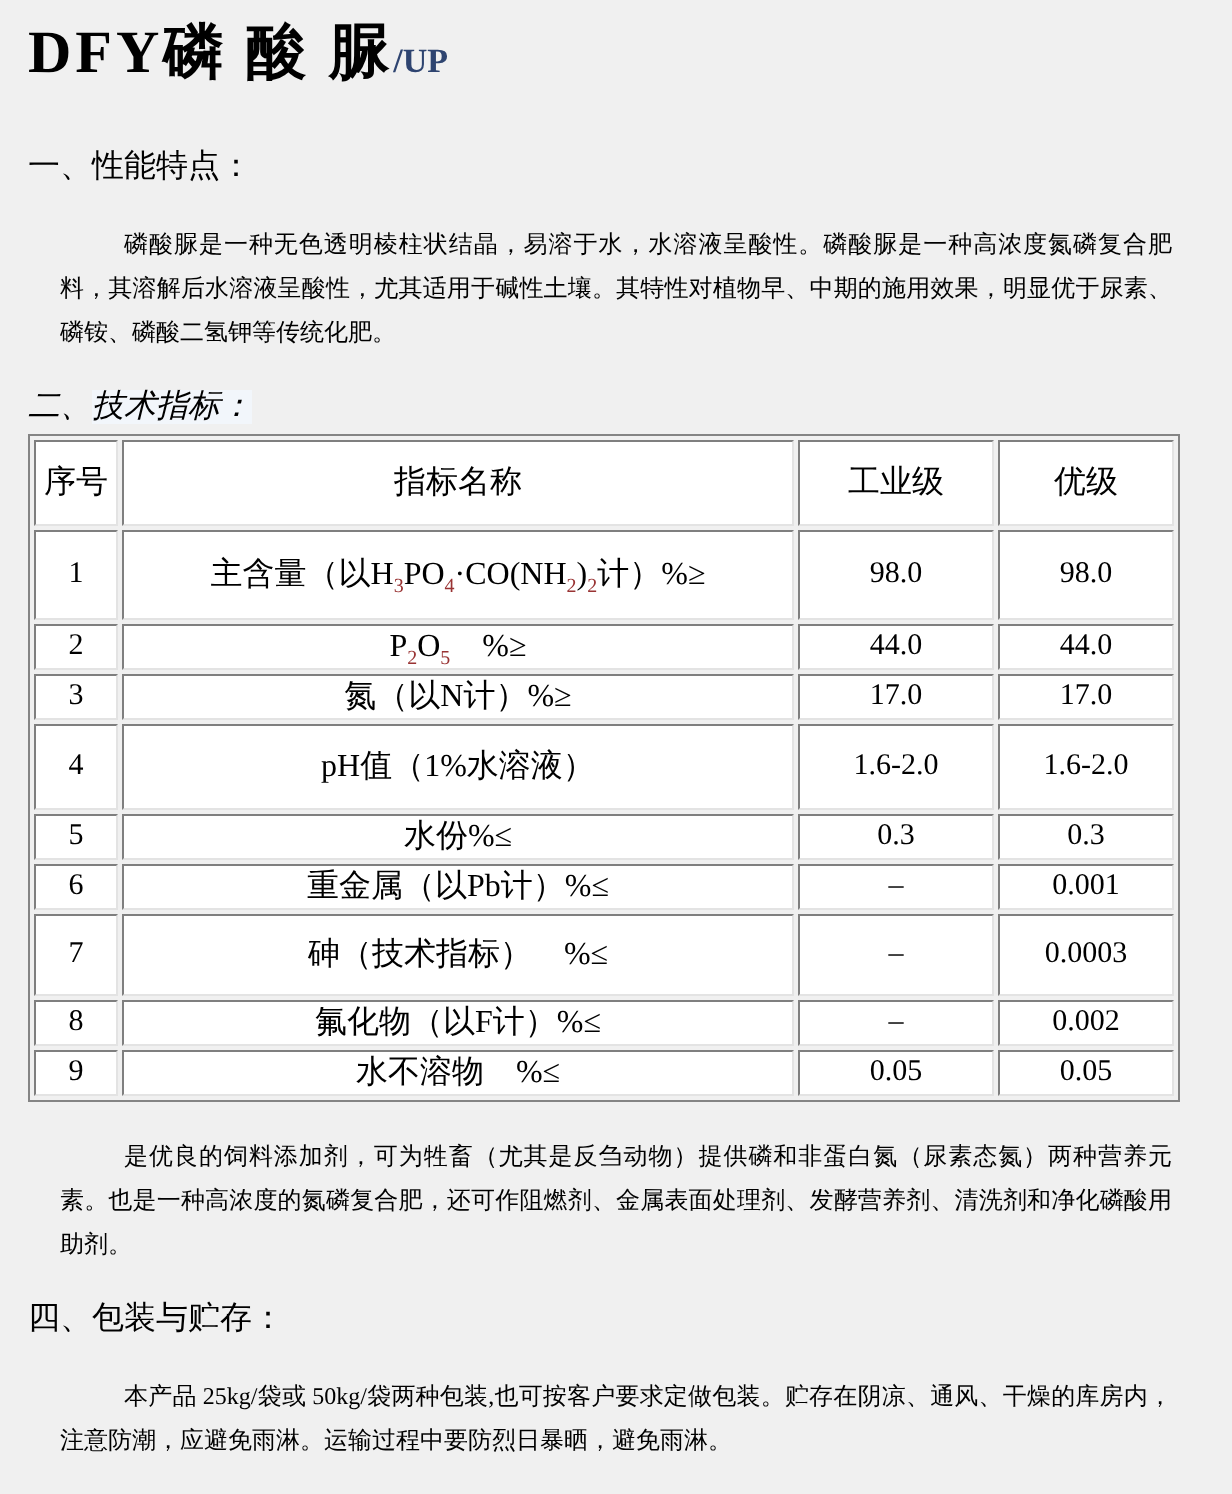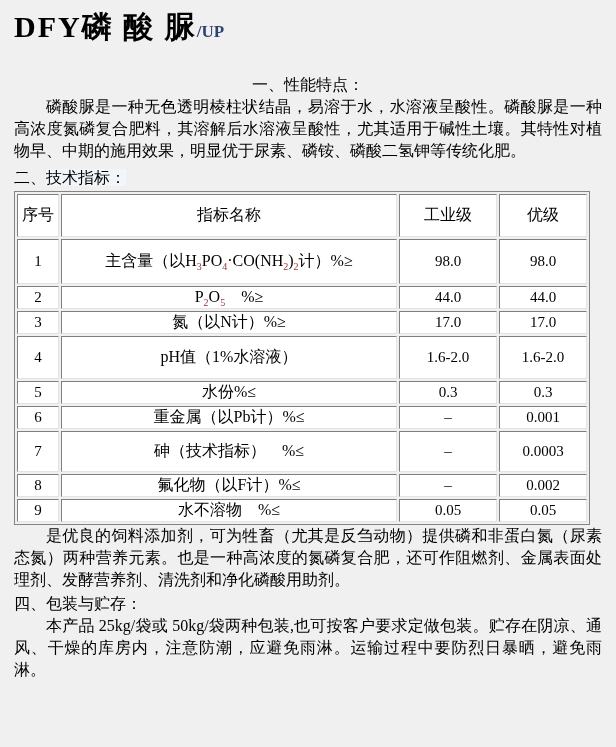--- a/index.html
+++ b/index.html
@@ -21,26 +21,26 @@
     color:var(--accent-blue,#2e4470);
   }
   
   .formula{
     margin:16px 0 0 0;
     font-size:15px;font-weight:bold;line-height:21px;
     white-space:pre-wrap;
   }
   
   .heading{margin:0;font-size:16px;line-height:22px;}
-  .heading.sec1{margin-top:21px;text-align:center;}
-  .heading.sec2{margin-top:5px;}
+  .heading.sec1{margin-top:21px;}
+  .heading.sec2{margin-top:5px;font-style:italic;}
   .heading.sec3,.heading.sec4{margin-top:2px;}
   .hl{background:var(--highlight-blue,#f2f6fb);}
   .para{
-    margin:0;font-size:16px;line-height:22px;
+    margin:16px;font-size:12px;line-height:22px;
     text-indent:32px;text-align:justify;
   }
   
   table.spec{
     table-layout:fixed;width:558px;
     margin:2px 0 0 0;
     border-collapse:separate;border-spacing:2px;
     border:1px solid var(--table-border,#848484);
     font-size:15px;
   }

